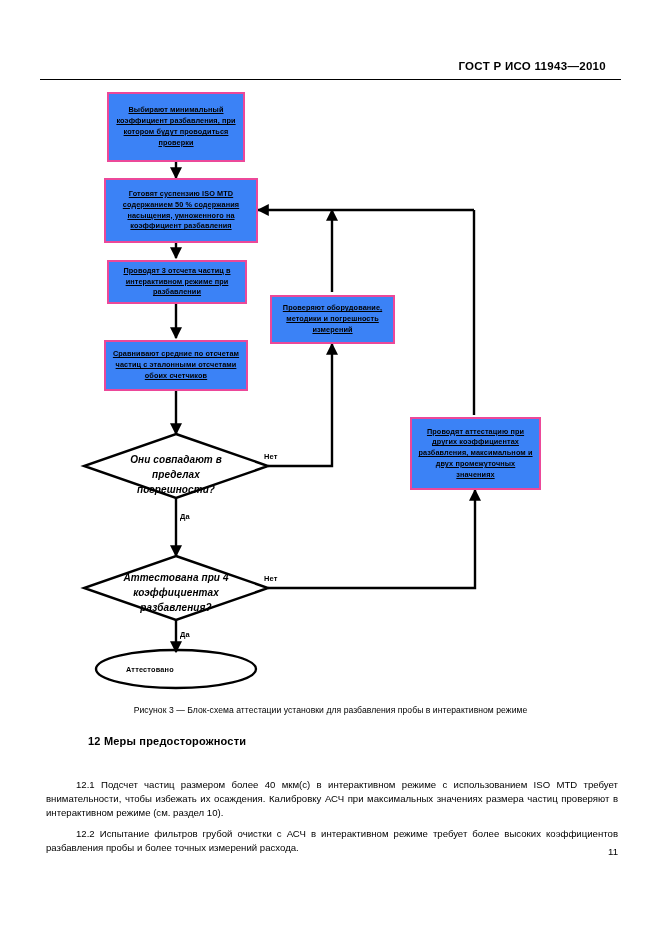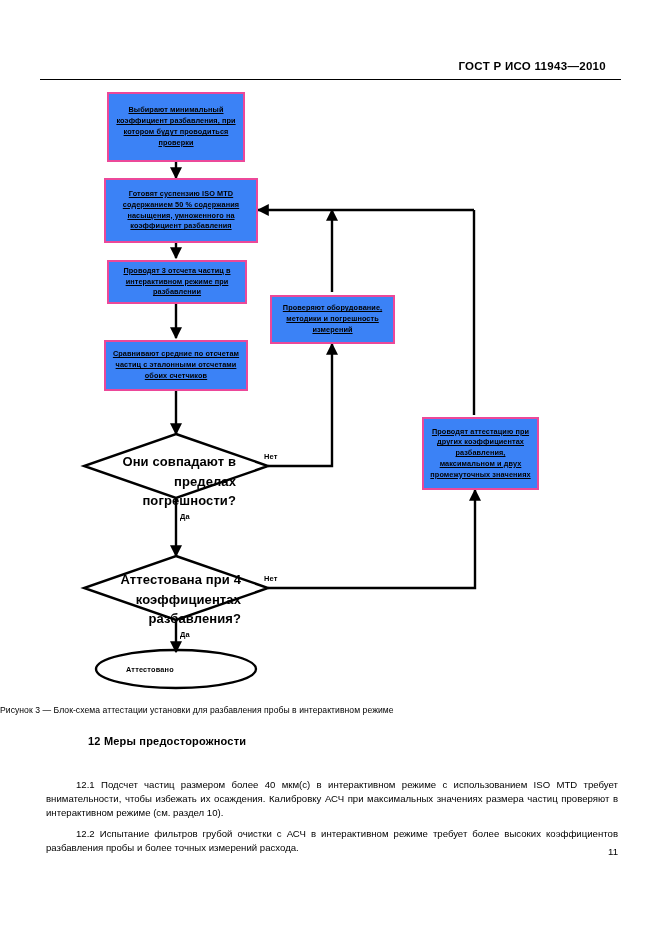--- a/index.html
+++ b/index.html
@@ -59,26 +59,27 @@
     font-size: 7.3px;
     font-weight: bold;
     line-height: 1.48;
     letter-spacing: 0.1px;
     padding: 2px 4px;
     text-decoration: underline;
   }
 
   .fc-diamond-label {
     position: absolute;
-    text-align: right;
-    font-size: 13px;
+    text-align: center;
+    font-size: 10px;
     font-weight: bold;
     line-height: 1.5;
     letter-spacing: 0.1px;
     pointer-events: none;
+    font-style: italic;
   }
 
   .fc-oval-label {
     position: absolute;
     text-align: left;
     font-size: 7.3px;
     font-weight: bold;
     letter-spacing: 0.2px;
   }
 
@@ -88,21 +89,21 @@
     font-weight: bold;
     letter-spacing: 0.1px;
   }
 
   
   #figure-caption {
     position: absolute;
     top: 705px;
     left: 0;
     width: 661px;
-    text-align: left;
+    text-align: center;
     font-size: 8.6px;
     letter-spacing: 0.05px;
   }
 
   
   #section-heading {
     position: absolute;
     top: 735px;
     left: 88px;
     font-size: 11px;
@@ -177,21 +178,21 @@
   <div class="fc-box" style="left:107px; top:92px; width:138px; height:70px;">Выбирают минимальный коэффициент разбавления, при котором будут проводиться проверки</div>
 
   <div class="fc-box" style="left:104px; top:178px; width:154px; height:65px;">Готовят суспензию ISO MTD содержанием 50 % содержания насыщения, умноженного на коэффициент разбавления</div>
 
   <div class="fc-box" style="left:107px; top:260px; width:140px; height:44px;">Проводят 3 отсчета частиц в интерактивном режиме при разбавлении</div>
 
   <div class="fc-box" style="left:104px; top:340px; width:144px; height:51px;">Сравнивают средние по отсчетам частиц с эталонными отсчетами обоих счетчиков</div>
 
   <div class="fc-box" style="left:270px; top:295px; width:125px; height:49px;text-align:center;">Проверяют оборудование, методики и погрешность измерений</div>
 
-  <div class="fc-box" style="left:410px; top:417px; width:117px; height:73px;margin-left:12px;">Проводят аттестацию при других коэффициентах разбавления, максимальном и двух промежуточных значениях</div>
+  <div class="fc-box" style="left:410px; top:417px; width:131px; height:73px;">Проводят аттестацию при других коэффициентах разбавления, максимальном и двух промежуточных значениях</div>
 
   <div class="fc-diamond-label" style="left:116px; top:452px; width:120px;">Они совпадают в пределах погрешности?</div>
 
   <div class="fc-diamond-label" style="left:111px; top:570px; width:130px;">Аттестована при 4 коэффициентах разбавления?</div>
 
   <div class="fc-oval-label" style="left:126px; top:665px; width:100px;">Аттестовано</div>
 
   <div class="fc-edge-label" style="left:264px; top:452px;">Нет</div>
   <div class="fc-edge-label" style="left:180px; top:512px;">Да</div>
   <div class="fc-edge-label" style="left:264px; top:574px;">Нет</div>

